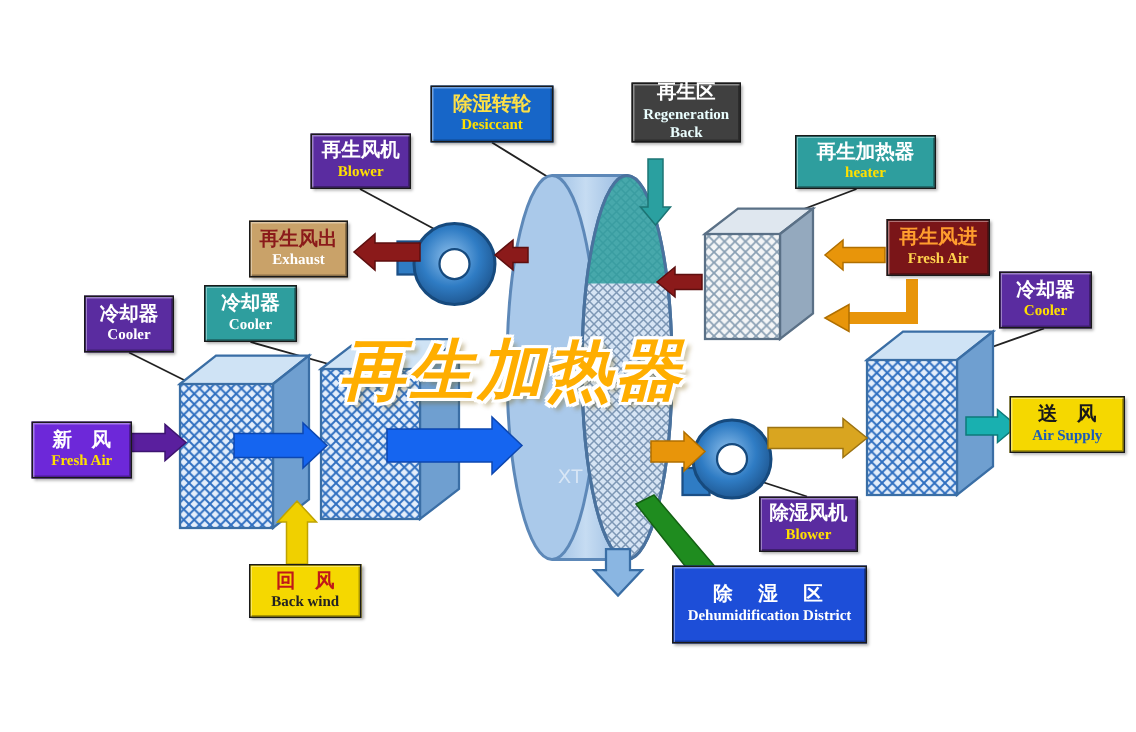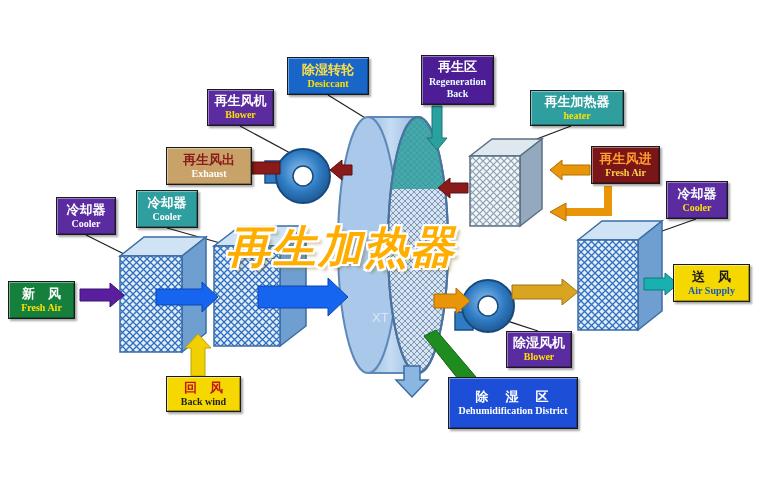--- a/index.html
+++ b/index.html
@@ -10,37 +10,37 @@
   .diagram{position:absolute;left:0;top:0;z-index:1;}
   .label{
     position:absolute;display:flex;flex-direction:column;align-items:center;justify-content:center;
     border:1px solid #1a1a1a;box-sizing:border-box;text-align:center;line-height:1.25;padding:2px 3px;z-index:5;
     box-shadow:inset 1px 1px 0 rgba(255,255,255,.4),inset -1px -1px 0 rgba(0,0,0,.3),1.5px 1.5px 2px rgba(0,0,0,.35);
   }
   .label .zh{font-weight:bold;font-size:13px;font-family:"DejaVu Sans",sans-serif;white-space:nowrap;}
   .label .en{font-weight:bold;font-size:10px;font-family:"Liberation Serif",serif;}
   .l-desiccant{left:287px;top:57px;width:82px;height:38px;background:#1766c8;}
   .l-desiccant .zh{color:#fde047}.l-desiccant .en{color:#ffe000}
-  .l-regen-area{left:421px;top:55px;width:73px;height:50px;background:#4c1d95;}
+  .l-regen-area{left:421px;top:55px;width:73px;height:40px;background:#404040;}
   .l-regen-area .zh{color:#fff}.l-regen-area .en{color:#eafefe;font-size:10px;}
   .l-regen-blower{left:207px;top:89px;width:67px;height:37px;background:#5a2ca0;}
   .l-regen-blower .zh{color:#fff}.l-regen-blower .en{color:#ffe000}
   .l-regen-heater{left:530px;top:90px;width:94px;height:36px;background:#2e9e9e;}
   .l-regen-heater .zh{color:#fff}.l-regen-heater .en{color:#ffe000}
-  .l-exhaust{left:166px;top:147px;width:86px;height:38px;background:#c9a269;}
+  .l-exhaust{left:166px;top:147px;width:66px;height:38px;background:#c9a269;}
   .l-exhaust .zh{color:#8b1a1a}.l-exhaust .en{color:#ffffff}
   .l-regen-fresh{left:591px;top:146px;width:69px;height:38px;background:#7a1518;}
   .l-regen-fresh .zh{color:#ff9d2e}.l-regen-fresh .en{color:#ffd24d}
   .l-cooler-lo{left:56px;top:197px;width:60px;height:38px;background:#5a2ca0;}
   .l-cooler-lo .zh{color:#fff}.l-cooler-lo .en{color:#ffffff}
   .l-cooler-li{left:136px;top:190px;width:62px;height:38px;background:#2e9e9e;}
   .l-cooler-li .zh{color:#fff}.l-cooler-li .en{color:#ffffff}
   .l-cooler-r{left:666px;top:181px;width:62px;height:38px;background:#5a2ca0;}
   .l-cooler-r .zh{color:#fff}.l-cooler-r .en{color:#ffe000}
-  .l-fresh-in{left:8px;top:281px;width:67px;height:38px;background:#15803d;}
+  .l-fresh-in{left:21px;top:281px;width:67px;height:38px;background:#6d28d9;}
   .l-fresh-in .zh{color:#fff}.l-fresh-in .en{color:#ffe000}
   .l-air-supply{left:673px;top:264px;width:77px;height:38px;background:#f5d800;}
   .l-air-supply .zh{color:#1a1a1a}.l-air-supply .en{color:#1a5ab8}
   .l-back-wind{left:166px;top:376px;width:75px;height:36px;background:#f5d800;}
   .l-back-wind .zh{color:#c01818}.l-back-wind .en{color:#222222}
   .l-dehumid-blower{left:506px;top:331px;width:66px;height:37px;background:#5a2ca0;}
   .l-dehumid-blower .zh{color:#fff}.l-dehumid-blower .en{color:#ffe000}
   .l-dehumid-district{left:448px;top:377px;width:130px;height:52px;background:#1d4ed8;}
   .l-dehumid-district .zh{color:#fff;letter-spacing:2px}.l-dehumid-district .en{color:#ffffff}
   .title{

